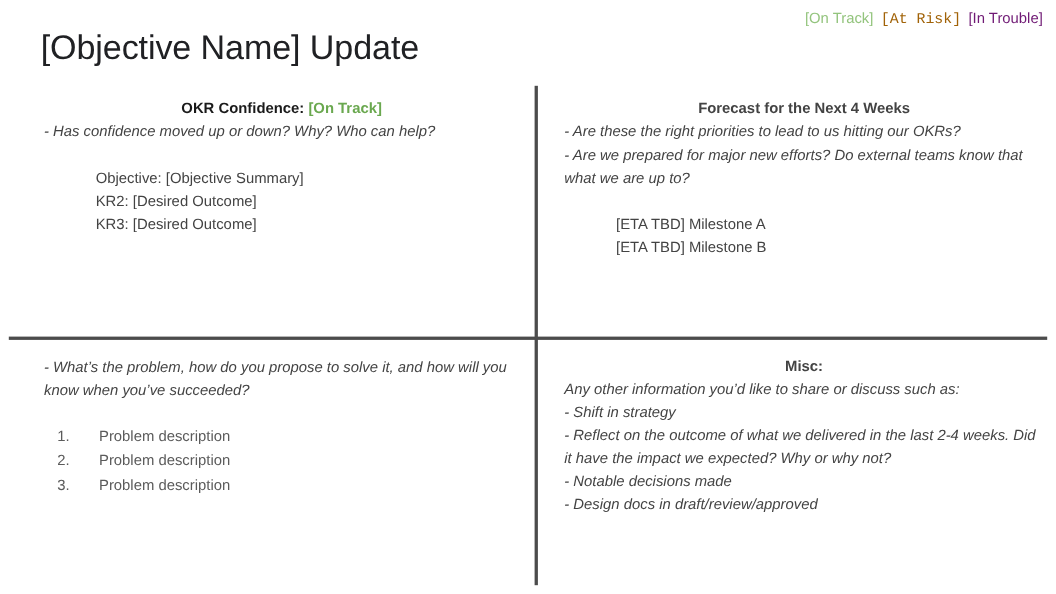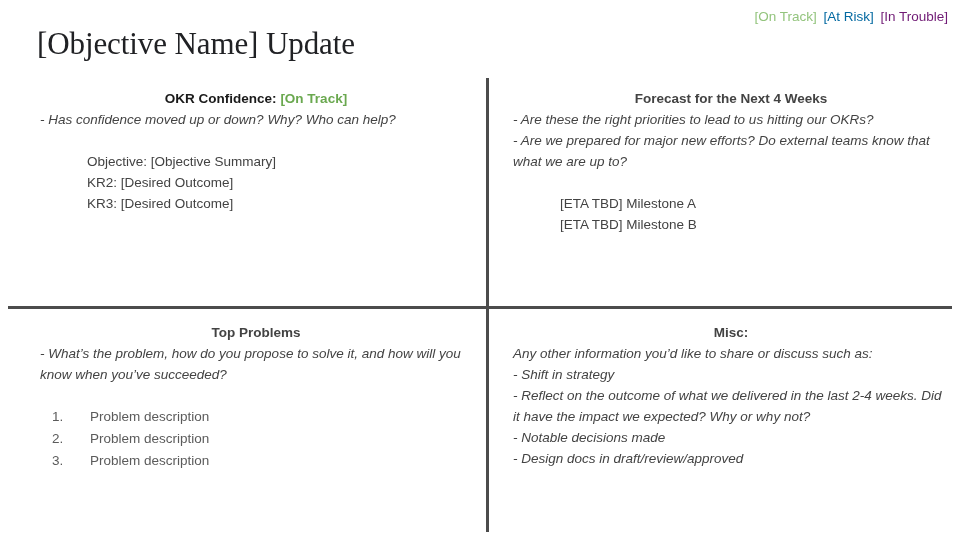--- a/index.html
+++ b/index.html
@@ -20,34 +20,33 @@
   .status-legend {
     position: absolute;
     top: 8px;
     right: 12px;
     font-size: 13.5px;
     line-height: 18px;
     white-space: nowrap;
   }
   .status-legend .chip { margin-left: 3px; }
   .chip-on-track  { color: #93c47d; }
-  .chip-at-risk   { color: #0369a1; }
+  .chip-at-risk   { color: #a16207; font-family: Liberation Mono, monospace; }
   .chip-trouble   { color: #701a75; }
 
   
   .slide-title {
     position: absolute;
     left: 37px;
     top: 24px;
     font-size: 31px;
     line-height: 40px;
     color: #202124;
     font-weight: 400;
     letter-spacing: -0.1px;
-    font-family: Liberation Serif, serif;
   }
 
   
   .divider-horizontal {
     position: absolute;
     left: 8px;
     top: 306px;
     width: 944px;
     height: 3px;
     background: #4c4c4c;
@@ -144,21 +143,20 @@
 <div class="quadrant q-top-right">
   <div class="q-heading">Forecast for the Next 4 Weeks</div>
   <div class="q-line italic">- Are these the right priorities to lead to us hitting our OKRs?</div>
   <div class="q-line italic">- Are we prepared for major new efforts? Do external teams know that what we are up to?</div>
   <div class="spacer-line"></div>
   <div class="q-line plain">[ETA TBD] Milestone A</div>
   <div class="q-line plain">[ETA TBD] Milestone B</div>
 </div>
 
 <div class="quadrant q-bottom-left">
-  <div class="q-heading">Top Problems</div>
   <div class="q-line italic">- What’s the problem, how do you propose to solve it, and how will you know when you’ve succeeded?</div>
   <div class="spacer-line"></div>
   <ol class="numbered-list">
     <li>
       <span class="num">1.</span>
       <span class="txt">Problem description</span>
     </li>
     <li>
       <span class="num">2.</span>
       <span class="txt">Problem description</span>

